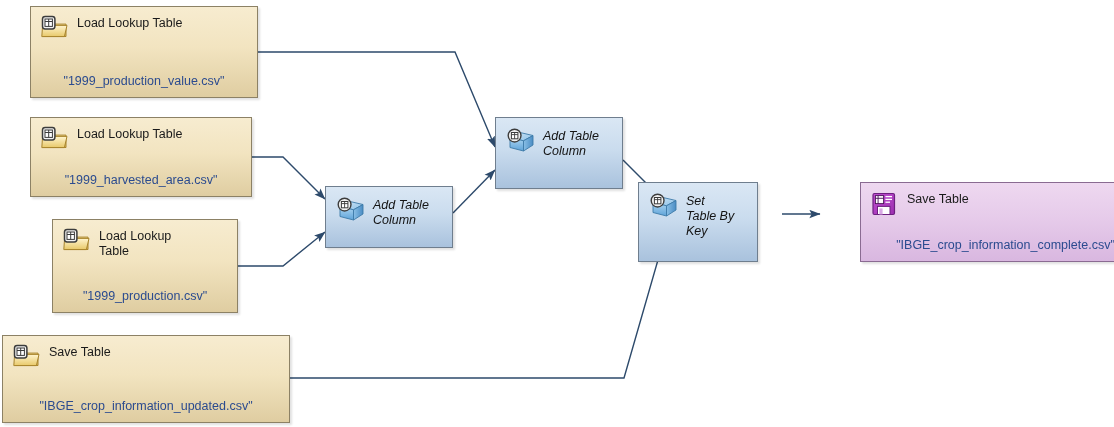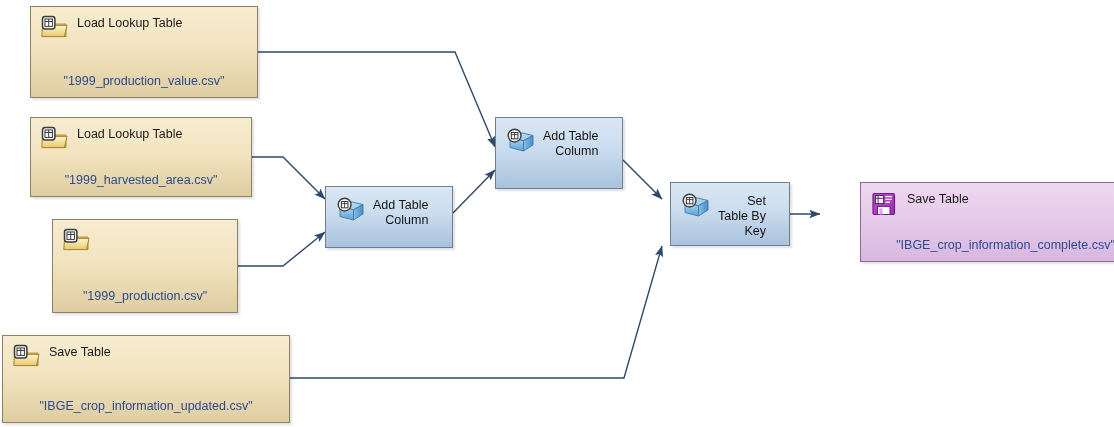--- a/index.html
+++ b/index.html
@@ -32,30 +32,30 @@
     border: 1px solid #7d7d7d;
     box-shadow: 2px 2px 2px rgba(0,0,0,0.12);
   }
   .node-tan {
     background: linear-gradient(to bottom, #f7ecd0 0%, #f2e4c0 45%, #dfcda1 100%);
     border-color: #8c8165;
   }
   .node-blue {
     background: linear-gradient(to bottom, #dae7f4 0%, #cadcee 45%, #a9c2dd 100%);
     border-color: #6f7e8e;
+    font-style: italic;
   }
   .node-purple {
     background: linear-gradient(to bottom, #eed8f0 0%, #e6cbea 45%, #d9b7e0 100%);
     border-color: #8a6b92;
   }
   .node-head {
     display: flex;
     align-items: flex-start;
     padding: 7px 8px 0 9px;
-    text-align: right;
   }
   .node-icon {
     flex: 0 0 auto;
     width: 30px;
     height: 28px;
     margin-right: 7px;
   }
   .node-icon svg { display: block; }
   .node-title {
     font-size: 12.5px;
@@ -167,20 +167,22 @@
       </linearGradient>
     </defs>
     <path d="M3.5,7.5 h9 l2.5,2.6 h11 v12.4 h-22.5 z" fill="url(#folBack)" stroke="#a8842c" stroke-width="1"></path>
     <path d="M2.6,11.4 h24.4 l-2.6,11.2 h-22.6 z" fill="url(#folFront)" stroke="#a8842c" stroke-width="1"></path>
     <rect x="2.5" y="2.5" width="12.4" height="12.4" rx="2.6" fill="#f3f3f3" stroke="#3c3c3c" stroke-width="1.5"></rect>
     <rect x="5" y="5" width="7.4" height="7.4" fill="#ffffff" stroke="#3c3c3c" stroke-width="1"></rect>
     <line x1="5" y1="7.5" x2="12.4" y2="7.5" stroke="#3c3c3c" stroke-width="1"></line>
     <line x1="8.7" y1="5" x2="8.7" y2="12.4" stroke="#3c3c3c" stroke-width="1"></line>
   </svg>
           </span>
+          <span class="node-title">Load Lookup
+Table</span>
         </div>
         <div class="node-file">"1999_production.csv"</div>
       </div>
       <div class="node node-tan" style="left: 2px; top: 335px; width: 288px; height: 88px;">
         <div class="node-head">
           <span class="node-icon">
             <svg width="30" height="28" viewBox="0 0 30 28">
     <defs>
       <linearGradient id="folFront" x1="0" y1="0" x2="0" y2="1">
         <stop offset="0" stop-color="#fff4cd"></stop>
@@ -258,21 +260,21 @@
     <circle cx="8.6" cy="8.6" r="6.4" fill="#f0f0f0" stroke="#3c3c3c" stroke-width="1.4"></circle>
     <rect x="5.4" y="5.5" width="6.5" height="6.3" fill="#ffffff" stroke="#3c3c3c" stroke-width="1"></rect>
     <line x1="5.4" y1="7.6" x2="11.9" y2="7.6" stroke="#3c3c3c" stroke-width="0.9"></line>
     <line x1="8.6" y1="5.5" x2="8.6" y2="11.8" stroke="#3c3c3c" stroke-width="0.9"></line>
   </svg>
           </span>
           <span class="node-title">Add Table
 Column</span>
         </div>
       </div>
-      <div class="node node-blue" style="left: 670px; top: 182px; width: 120px; height: 64px;">
+      <div class="node node-blue" style="left: 638px; top: 182px; width: 120px; height: 80px;">
         <div class="node-head">
           <span class="node-icon">
             <svg width="30" height="28" viewBox="0 0 30 28">
     <defs>
       <linearGradient id="boxTop" x1="0" y1="0" x2="1" y2="1">
         <stop offset="0" stop-color="#cfe6f7"></stop>
                   <stop offset="1" stop-color="#8fc2e8"></stop>
       </linearGradient>
       <linearGradient id="boxFront" x1="0" y1="0" x2="0" y2="1">
         <stop offset="0" stop-color="#aed6f2"></stop>

